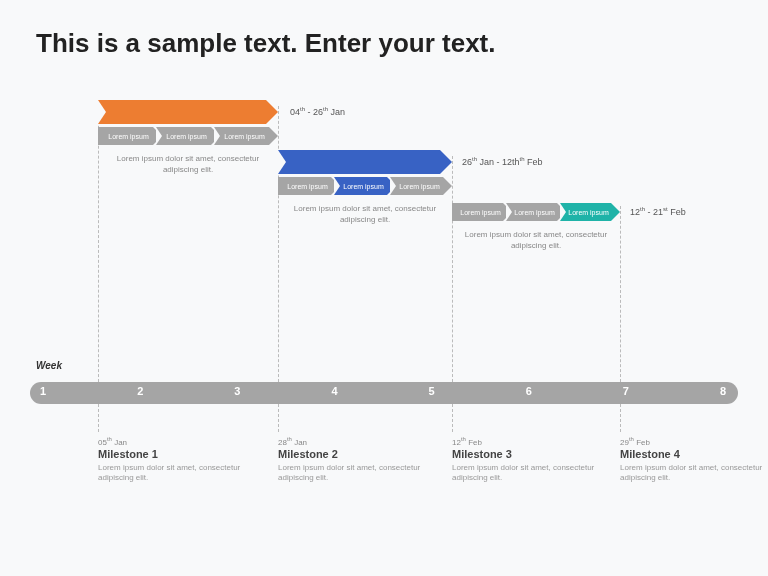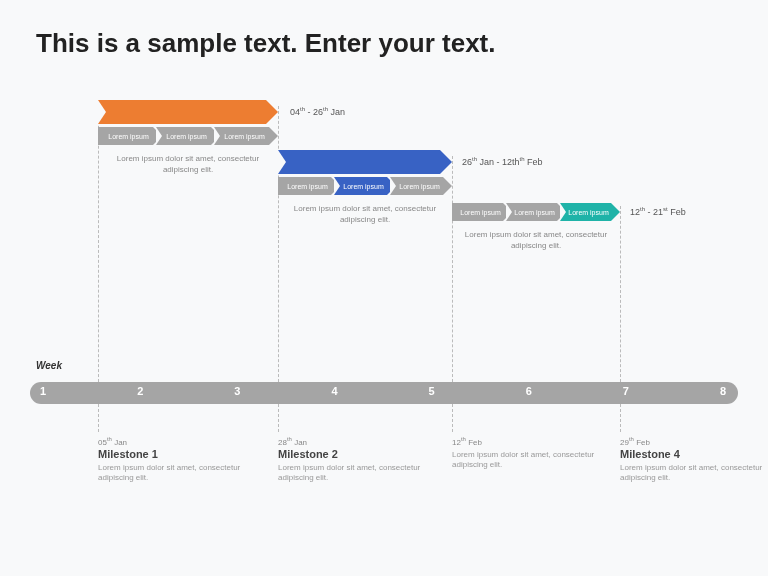--- a/index.html
+++ b/index.html
@@ -292,20 +292,21 @@
       <div class="ms-title">Milestone 1</div>
       <div class="ms-desc">Lorem ipsum dolor sit amet, consectetur adipiscing elit.</div>
     </div>
     <div class="milestone" style="position: absolute; left: 278px; top: 436px;">
       <div class="ms-date">28<sup>th</sup>  Jan</div>
       <div class="ms-title">Milestone 2</div>
       <div class="ms-desc">Lorem ipsum dolor sit amet, consectetur adipiscing elit.</div>
     </div>
     <div class="milestone" style="position: absolute; left: 452px; top: 436px;">
       <div class="ms-date">12<sup>th</sup>  Feb</div>
+      <div class="ms-title">Milestone 3</div>
       <div class="ms-desc">Lorem ipsum dolor sit amet, consectetur adipiscing elit.</div>
     </div>
     <div class="milestone" style="position: absolute; left: 620px; top: 436px;">
       <div class="ms-date">29<sup>th</sup>  Feb</div>
       <div class="ms-title">Milestone 4</div>
       <div class="ms-desc">Lorem ipsum dolor sit amet, consectetur adipiscing elit.</div>
     </div>
   </div>
 
 </body></html>

